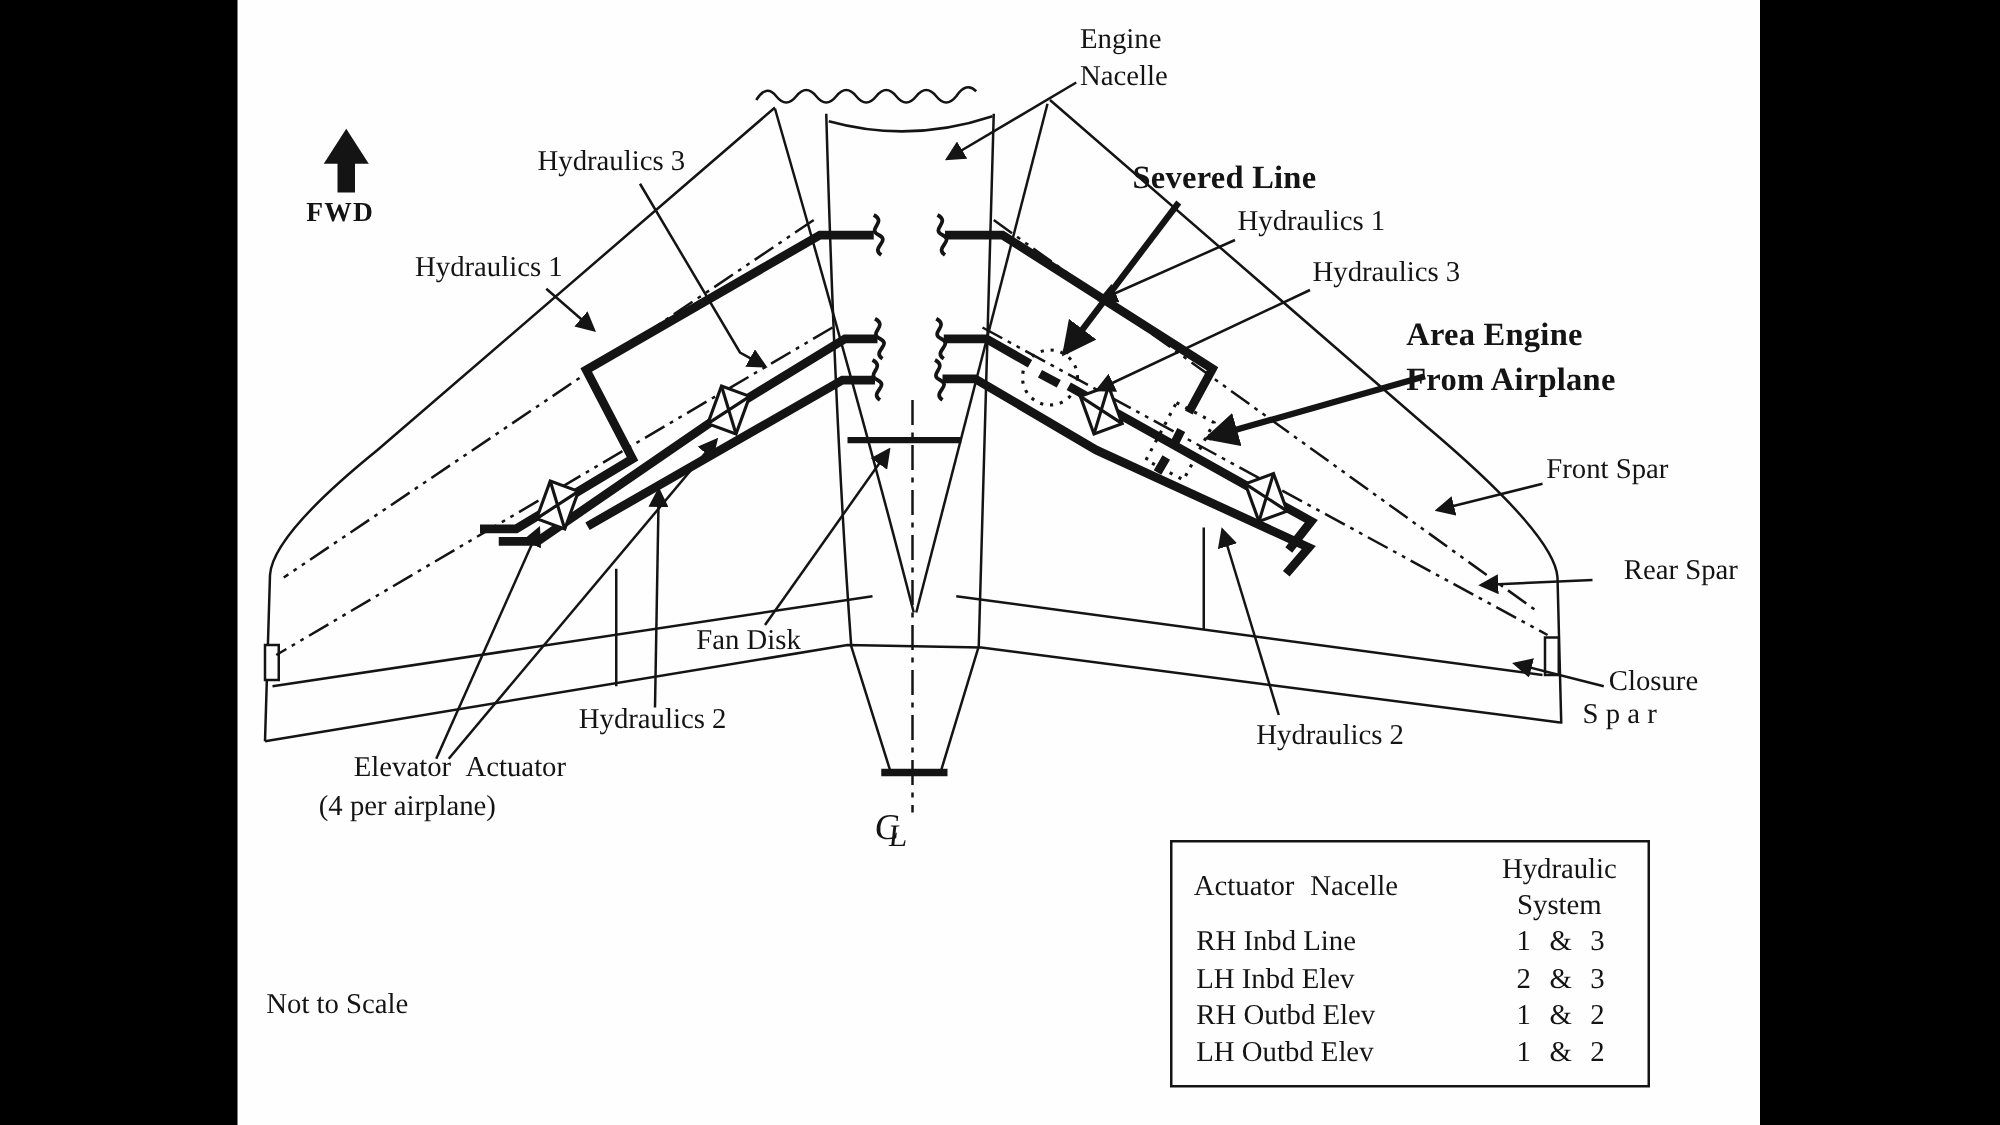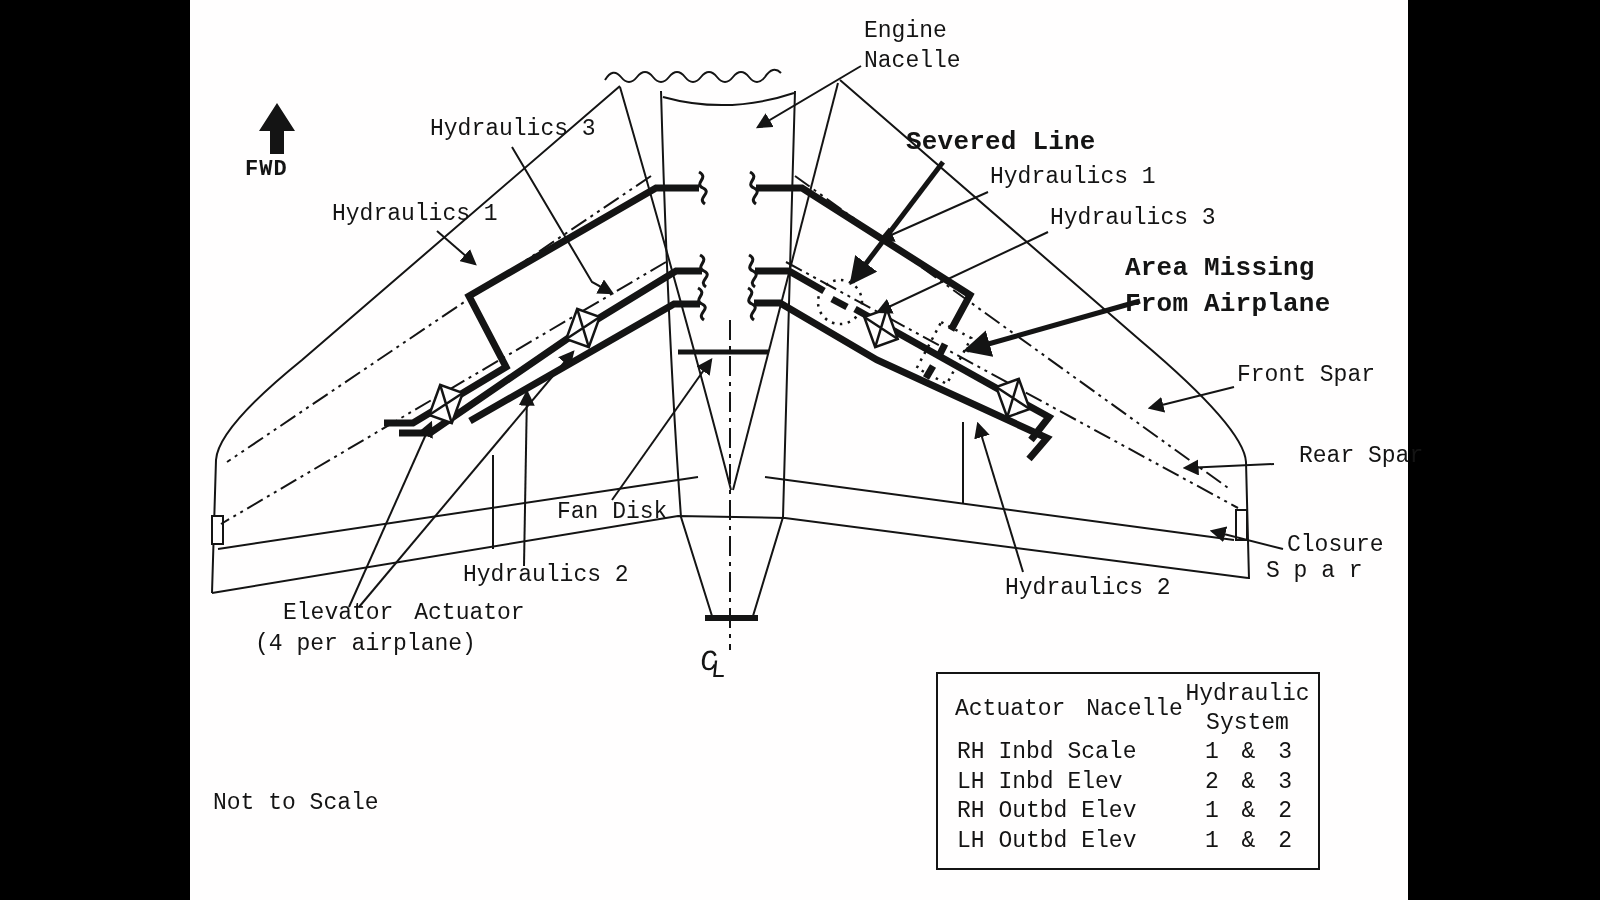--- a/index.html
+++ b/index.html
@@ -1,17 +1,17 @@
 <!DOCTYPE html>
 <html><head>
 <meta charset="utf-8">
 <style>
   html,body{margin:0;padding:0;background:#000;}
   .stage{position:relative;width:1460px;height:900px;background:#000;overflow:hidden;
-         font-family:Liberation Mono, monospace;color:#141414;}
+         font-family:Liberation Serif, serif;color:#141414;}
   .paper{position:absolute;left:190px;top:0;width:1218px;height:900px;background:#fffefe;}
   svg.draw{position:absolute;left:0;top:0;}
   .lbl{position:absolute;font-size:23px;line-height:30px;color:#141414;white-space:nowrap;}
   .lbl.bold{font-weight:700;font-size:26px;line-height:36px;letter-spacing:.2px;}
   .lbl.fwd{font-weight:700;font-size:22px;letter-spacing:1px;}
   .lbl .wordgap{word-spacing:7px;margin-left:28px;}
   
   .clsym{position:absolute;width:40px;height:50px;}
   .clsym .c{position:absolute;left:0;top:0;font-size:29px;font-weight:400;transform:skewX(-6deg);}
   .clsym .l{position:absolute;left:11px;top:10px;font-size:25px;transform:skewX(-6deg);}
@@ -148,21 +148,21 @@
     <div>Engine</div>
     <div>Nacelle</div>
   </div>
   <div class="lbl fwd" style="left:245px;top:155px;">FWD</div>
   <div class="lbl" style="left:430px;top:114px;">Hydraulics 3</div>
   <div class="lbl" style="left:332px;top:199px;">Hydraulics 1</div>
   <div class="lbl bold" style="left:906px;top:124px;">Severed Line</div>
   <div class="lbl" style="left:990px;top:162px;">Hydraulics 1</div>
   <div class="lbl" style="left:1050px;top:203px;">Hydraulics 3</div>
   <div class="lbl bold" style="left:1125px;top:250px;">
-    <div>Area Missing</div>
+    <div>Area Engine</div>
     <div>From Airplane</div>
   </div>
   <div class="lbl" style="left:1237px;top:360px;">Front Spar</div>
   <div class="lbl" style="left:1276px;top:441px;margin-left:23px;">Rear Spar</div>
   <div class="lbl" style="left:1287px;top:530px;">Closure</div>
   <div class="lbl" style="left:1266px;top:556px;">S p a r</div>
   <div class="lbl" style="left:557px;top:497px;">Fan Disk</div>
   <div class="lbl" style="left:463px;top:560px;">Hydraulics 2</div>
   <div class="lbl" style="left:1005px;top:573px;">Hydraulics 2</div>
   <div class="lbl" style="left:255px;top:598px;line-height:31px;">
@@ -177,21 +177,21 @@
 
   <div class="acttable">
     <div class="hdr">
       <div class="c1">Actuator Nacelle</div>
       <div class="c2">
         <div>Hydraulic</div>
         <div>System</div>
       </div>
     </div>
     <div class="trow">
-      <div>RH Inbd Scale</div>
+      <div>RH Inbd Line</div>
       <div class="sys">1 &amp; 3</div>
     </div>
     <div class="trow">
       <div>LH Inbd Elev</div>
       <div class="sys">2 &amp; 3</div>
     </div>
     <div class="trow">
       <div>RH Outbd Elev</div>
       <div class="sys">1 &amp; 2</div>
     </div>

